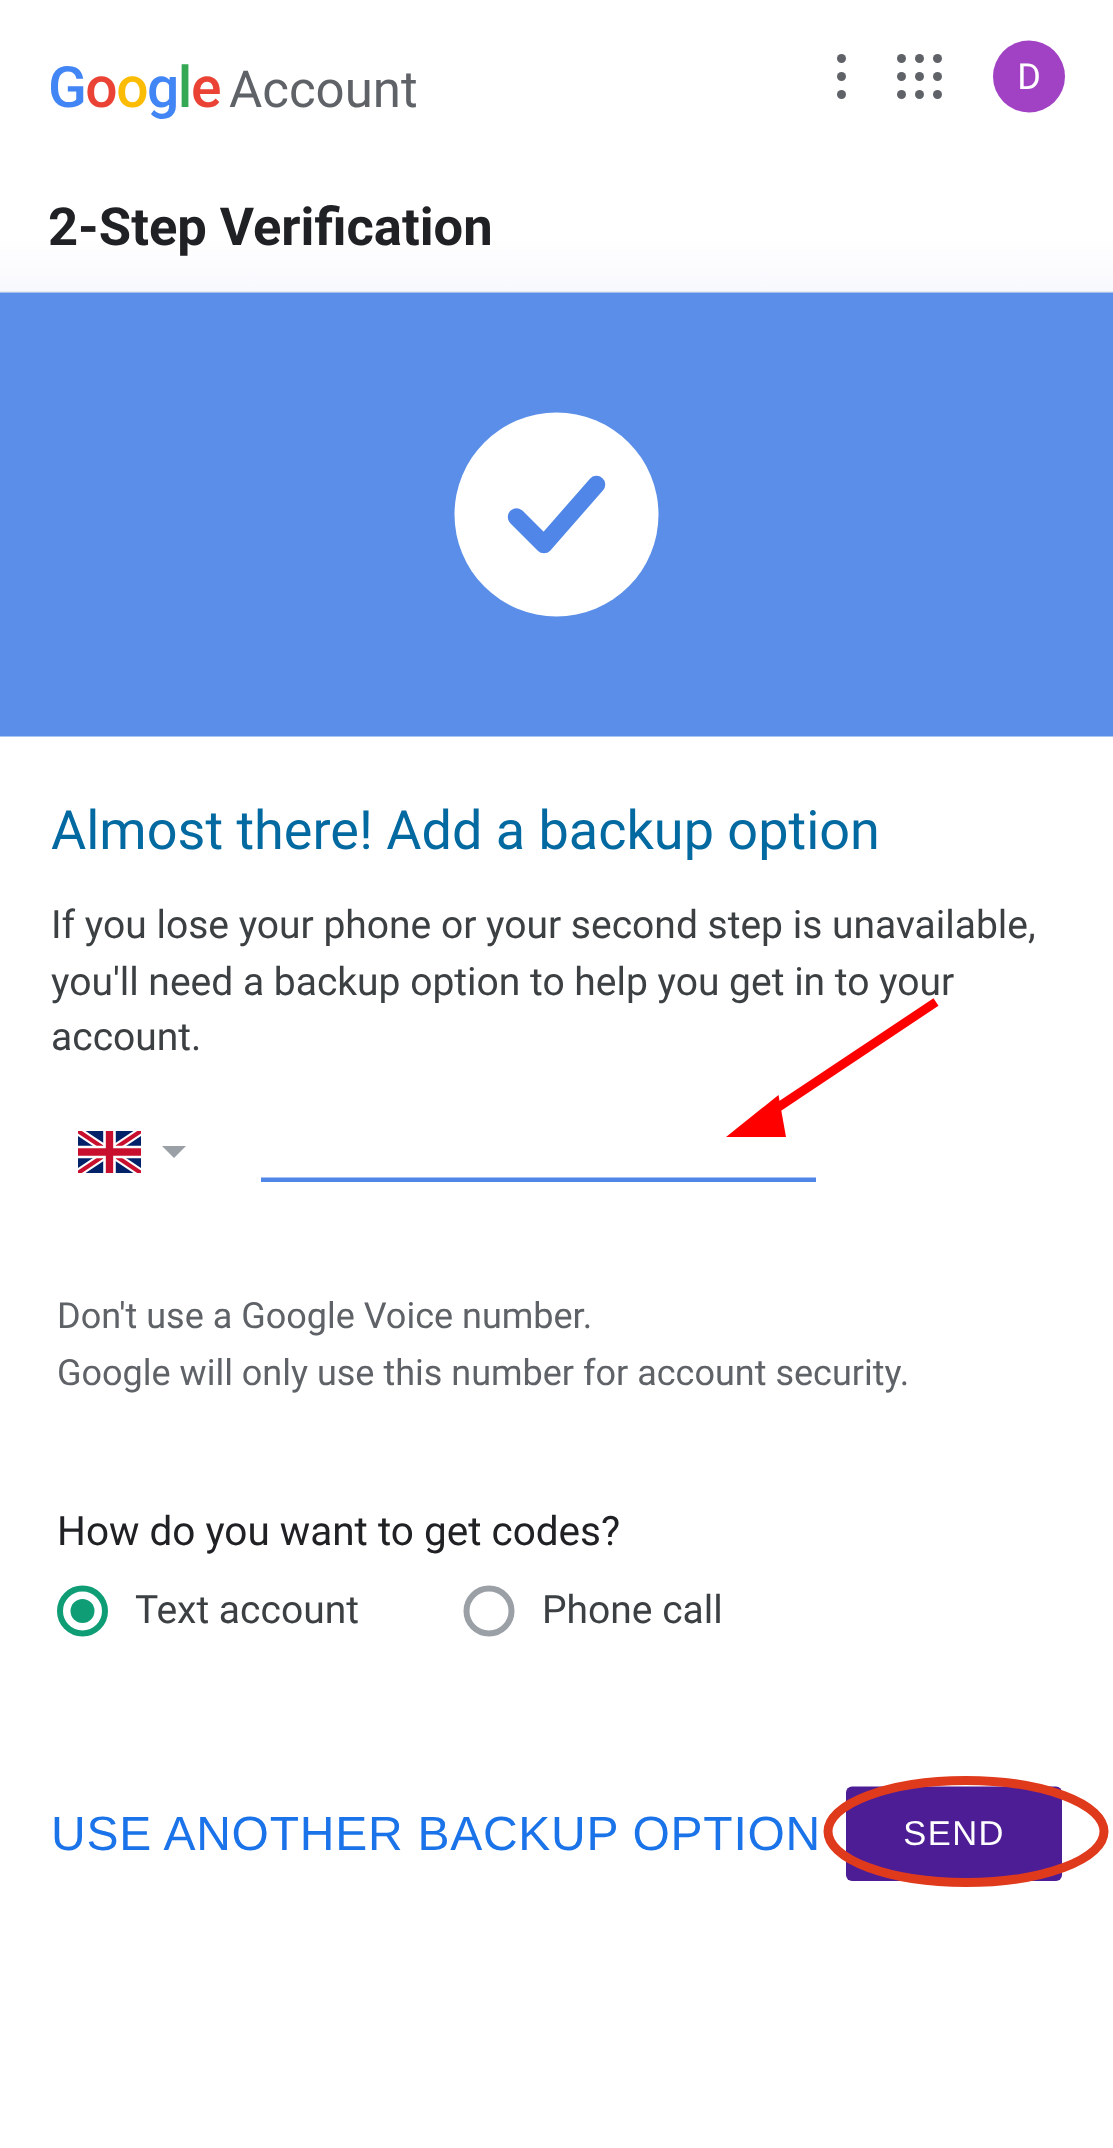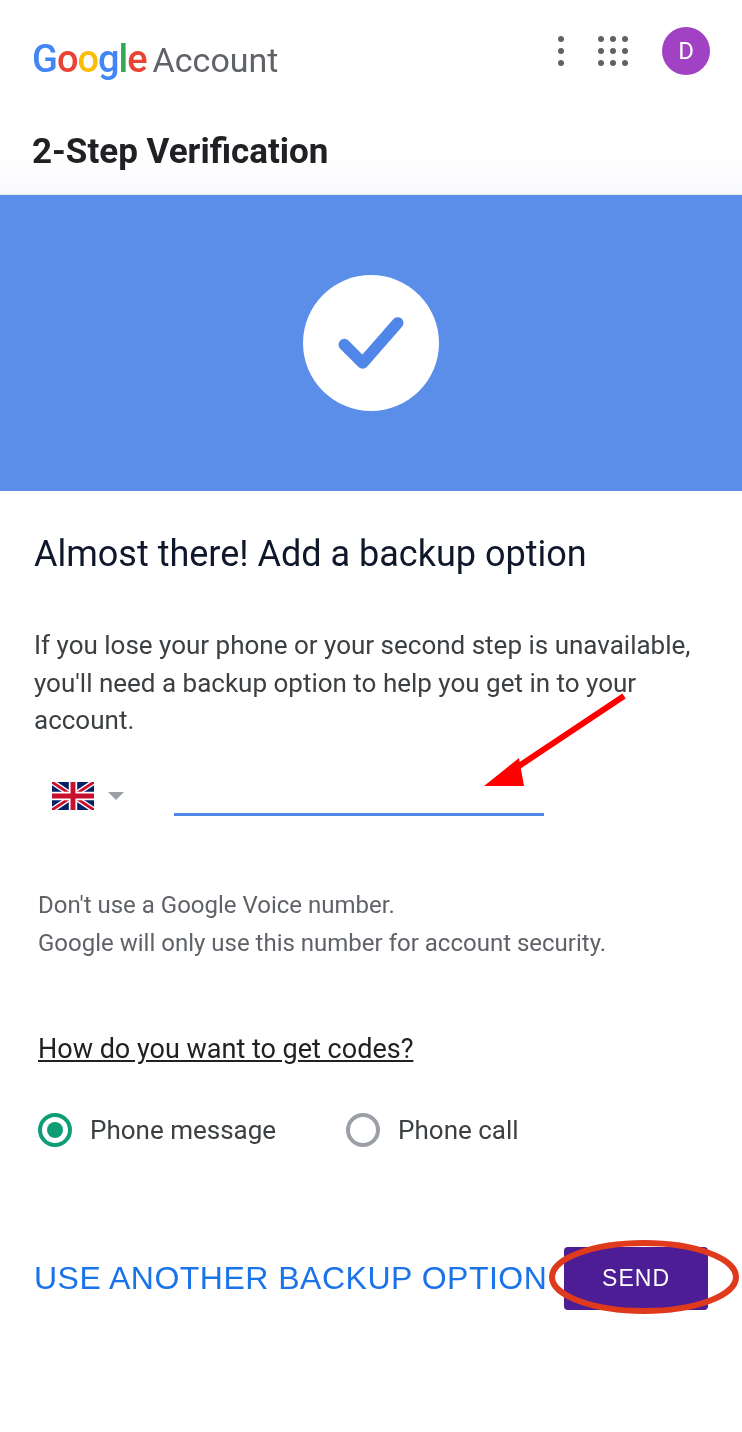--- a/index.html
+++ b/index.html
@@ -100,22 +100,22 @@
     align-items: center;
     justify-content: center;
   }
   .check-circle svg { width: 80px; height: 80px; }
   .content {
     padding: 42px 34px 0;
   }
   .main-heading {
     font-size: 36px;
     font-weight: 400;
-    color: #0f172a;
-    margin-bottom: 52px;
+    color: #0369a1;
+    margin-bottom: 24px;
   }
   .description {
     font-size: 26px;
     color: #3c4043;
     line-height: 1.45;
     margin-bottom: 36px;
   }
   .phone-row {
     display: flex;
     align-items: flex-end;
@@ -167,23 +167,22 @@
   .disclaimer {
     font-size: 24px;
     color: #5f6368;
     line-height: 1.6;
     margin-bottom: 70px;
     padding-left: 4px;
   }
   .codes-question {
     font-size: 27px;
     color: #202124;
-    margin-bottom: 48px;
+    margin-bottom: 20px;
     padding-left: 4px;
-    text-decoration: underline;
   }
   .radio-row {
     display: flex;
     gap: 70px;
     padding-left: 4px;
     margin-bottom: 100px;
   }
   .radio-option {
     display: flex;
     align-items: center;
@@ -322,21 +321,21 @@
     <div>Google will only use this number for account security.</div>
   </div>
 
   <div class="codes-question">How do you want to get codes?</div>
 
   <div class="radio-row">
     <div class="radio-option">
       <div class="radio-outer selected">
           <div class="radio-inner"></div>
         </div>
-      <span class="radio-label">Phone message</span>
+      <span class="radio-label">Text account</span>
     </div>
     <div class="radio-option">
       <div class="radio-outer unselected"></div>
       <span class="radio-label">Phone call</span>
     </div>
   </div>
 </div>
 
 <div class="footer-row">
   <button class="link-btn">USE ANOTHER BACKUP OPTION</button>

